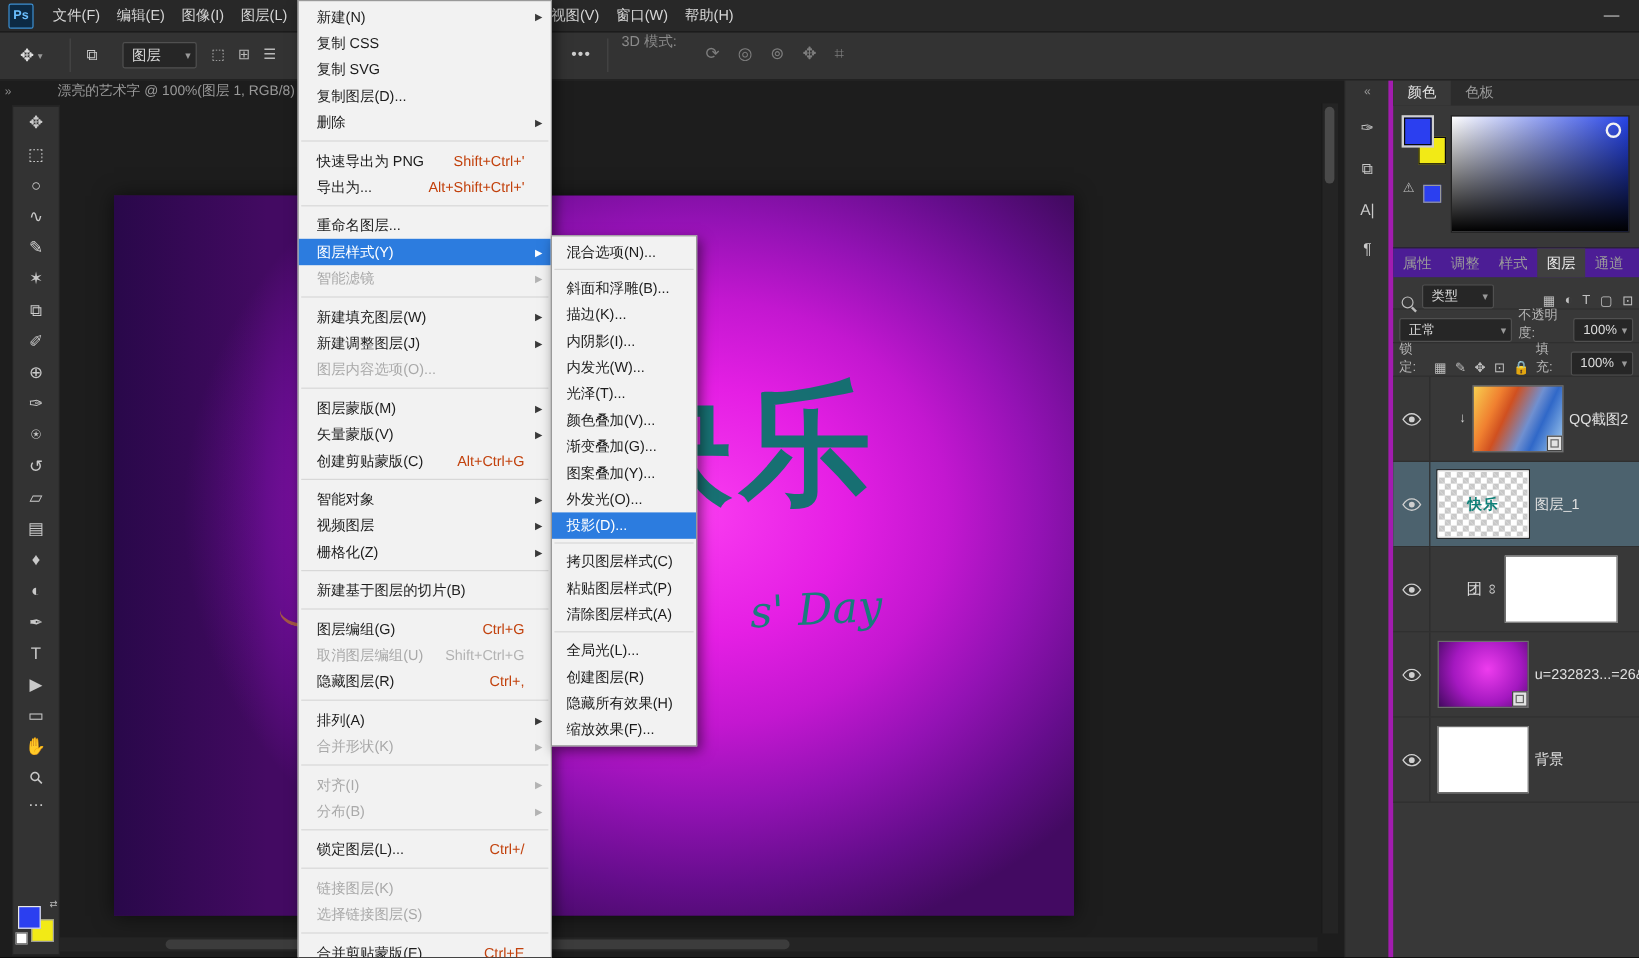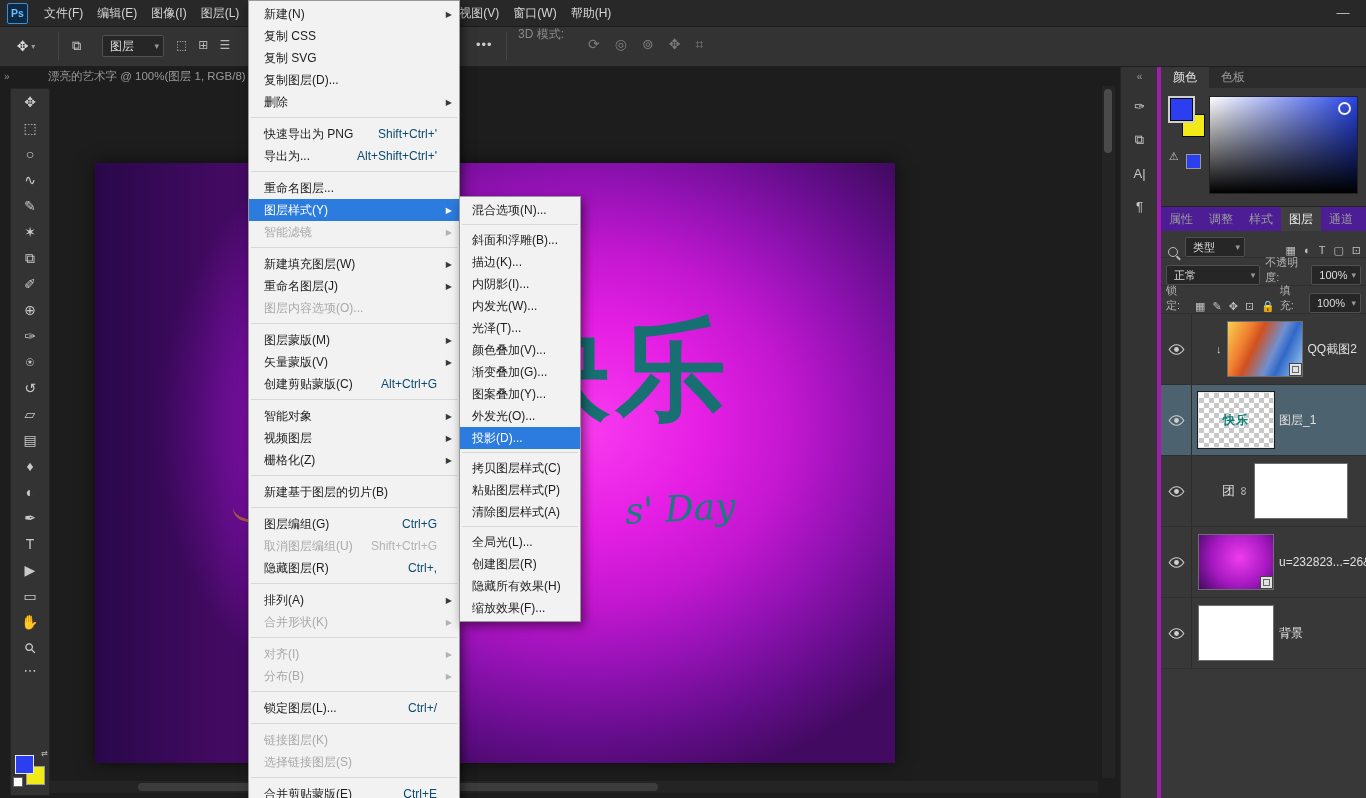--- a/index.html
+++ b/index.html
@@ -137,21 +137,21 @@
   .linkg{display:inline-block;transform:rotate(90deg);color:#c6c6c6;font-size:12px;}
   .lname{font-size:12px;color:#e0e0e0;white-space:nowrap;overflow:hidden;}
 
   
   .menu{position:absolute;background:#f2f2f2;border:1px solid #999;box-shadow:3px 4px 10px rgba(0,0,0,.5);
         color:#1c1c1c;font-size:12px;cursor:default;}
   #layer-menu{left:248px;top:0;width:212px;padding:2px 0 6px;z-index:50;box-sizing:border-box;}
   #style-submenu{left:459px;top:196px;width:122px;padding:2px 0;z-index:51;box-sizing:border-box;}
   .menu-item{height:22px;display:flex;align-items:center;padding:0 22px 0 15px;position:relative;white-space:nowrap;}
   #style-submenu .menu-item{padding:0 14px 0 12px;}
-  .mi-sc{margin-left:auto;padding-left:16px;color:#0c4a6e;}
+  .mi-sc{margin-left:auto;padding-left:16px;color:#c2410c;}
   .mi-ar{position:absolute;right:7px;top:7px;font-size:8px;color:#3a3a3a;}
   .menu-item.hl{background:#2c7cdf;color:#fff;text-align:right;}
   .hl .mi-sc,.hl .mi-ar{color:#fff;}
   .menu-item.dis{color:#a9a9a9;}
   .dis .mi-sc,.dis .mi-ar{color:#b3b3b3;}
   .menu-sep{height:1px;background:#d8d8d8;margin:4px 2px 5px;}
   #style-submenu .menu-sep{margin:3px 2px 4px;}
 </style>
 </head>
 <body>
@@ -429,21 +429,21 @@
       <div class="menu-item dis">
         <span class="mi-lab">智能滤镜</span>
         <span class="mi-ar">▶</span>
       </div>
       <div class="menu-sep"></div>
       <div class="menu-item">
         <span class="mi-lab">新建填充图层(W)</span>
         <span class="mi-ar">▶</span>
       </div>
       <div class="menu-item">
-        <span class="mi-lab">重命名图层(J)</span>
+        <span class="mi-lab">新建调整图层(J)</span>
         <span class="mi-ar">▶</span>
       </div>
       <div class="menu-item dis">
         <span class="mi-lab">图层内容选项(O)...</span>
       </div>
       <div class="menu-sep"></div>
       <div class="menu-item">
         <span class="mi-lab">图层蒙版(M)</span>
         <span class="mi-ar">▶</span>
       </div>

